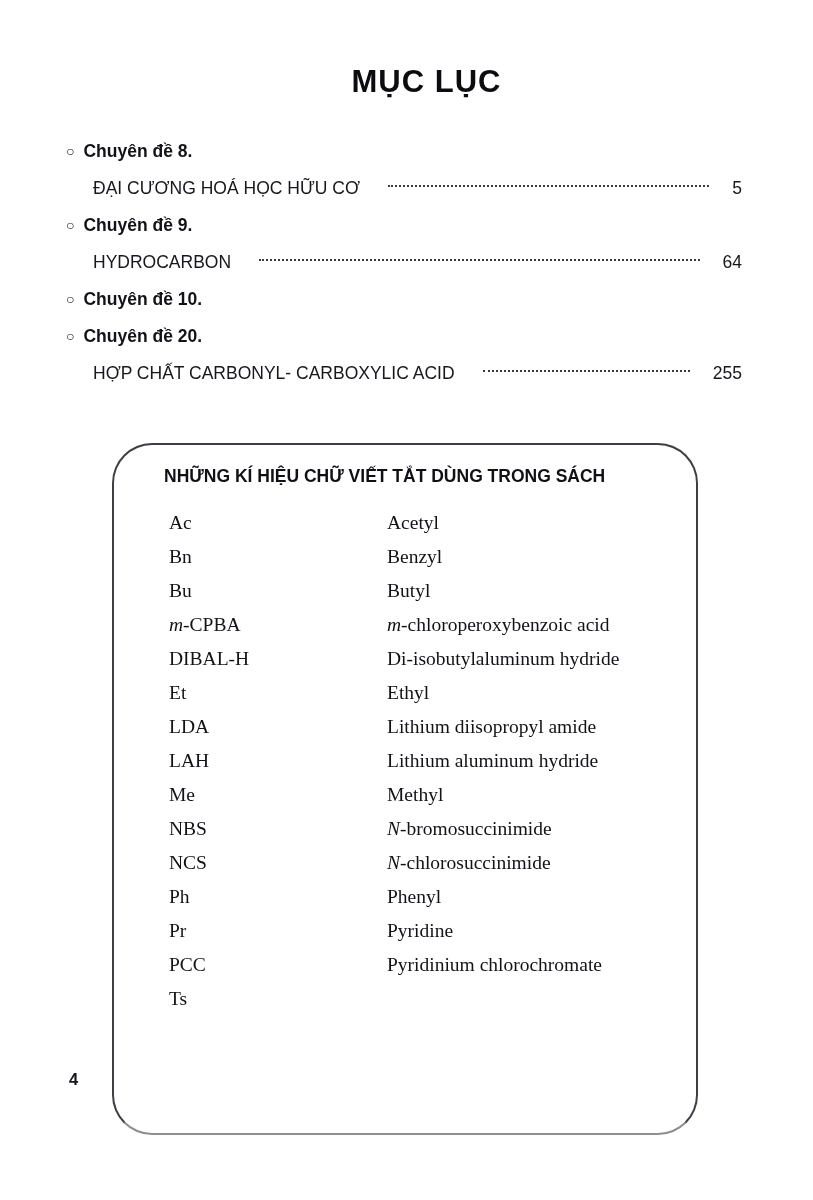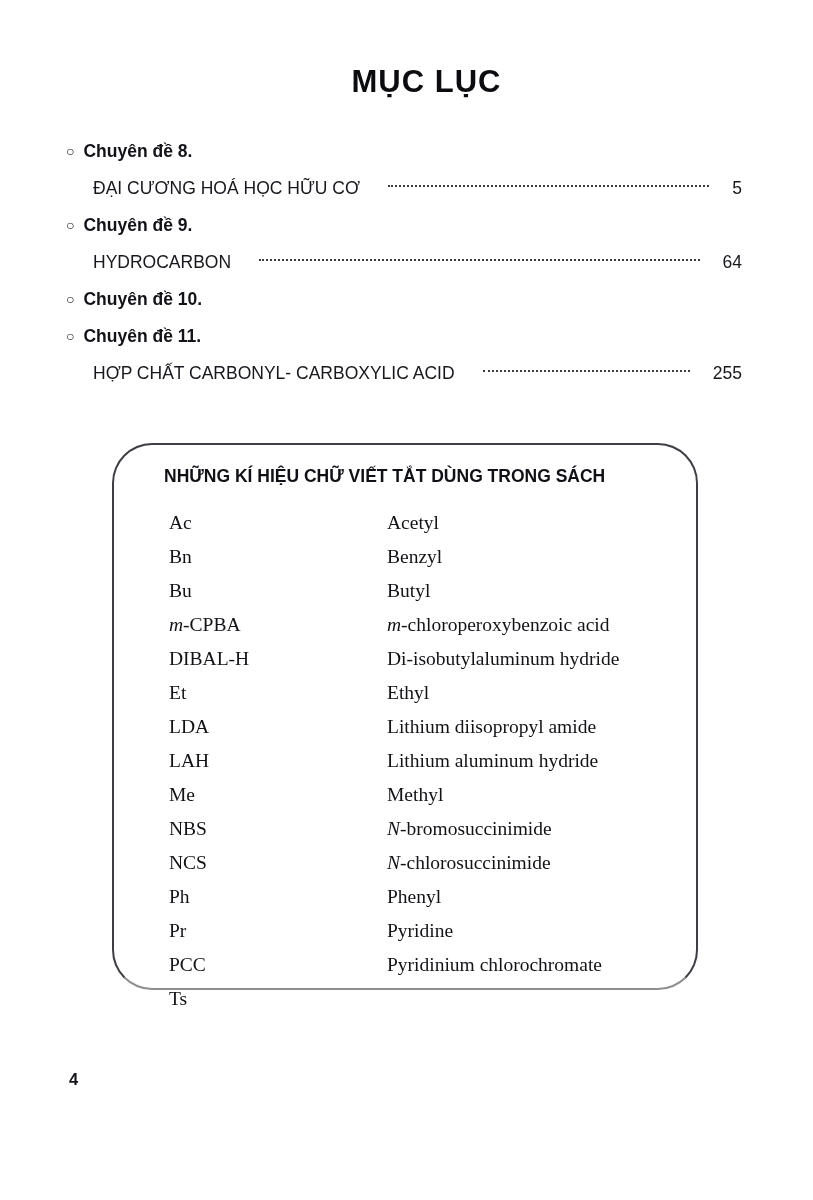--- a/index.html
+++ b/index.html
@@ -39,21 +39,21 @@
   }
   .toc-item-title{white-space:nowrap;}
   .leader{
     flex:1;border-bottom:2.5px dotted #3a3a42;
     margin:0 1px 5px 6px;min-width:20px;
   }
   .toc-page{font-size:17.5px;color:#17171d;}
 
   
   .abbr-box{
-    position:absolute;left:112px;top:443px;width:586px;height:547px;
+    position:absolute;left:112px;top:443px;width:586px;height:692px;
     box-sizing:border-box;
     border:2px solid #3e3e45;
     border-bottom-color:#8f8f8f;
     border-radius:40px;
     background:#fff;
   }
   .abbr-title{
     margin:21px 20px 0 50px;
     font-size:17.5px;font-weight:700;color:#101016;
   }
@@ -106,21 +106,21 @@
   <div>
     <div class="toc-chapter">
       <span class="bullet">○</span>
       <span class="toc-chapter-label">Chuyên đề 10.</span>
     </div>
   </div>
 
   <div>
     <div class="toc-chapter">
       <span class="bullet">○</span>
-      <span class="toc-chapter-label">Chuyên đề 11.</span>
+      <span class="toc-chapter-label">Chuyên đề 20.</span>
     </div>
     <div class="toc-titlerow">
       <span class="toc-item-title">HỢP CHẤT CARBONYL- CARBOXYLIC ACID</span>
       <span class="leader"></span>
       <span class="toc-page">255</span>
     </div>
   </div>
 </div>
 
 <div class="abbr-box">

